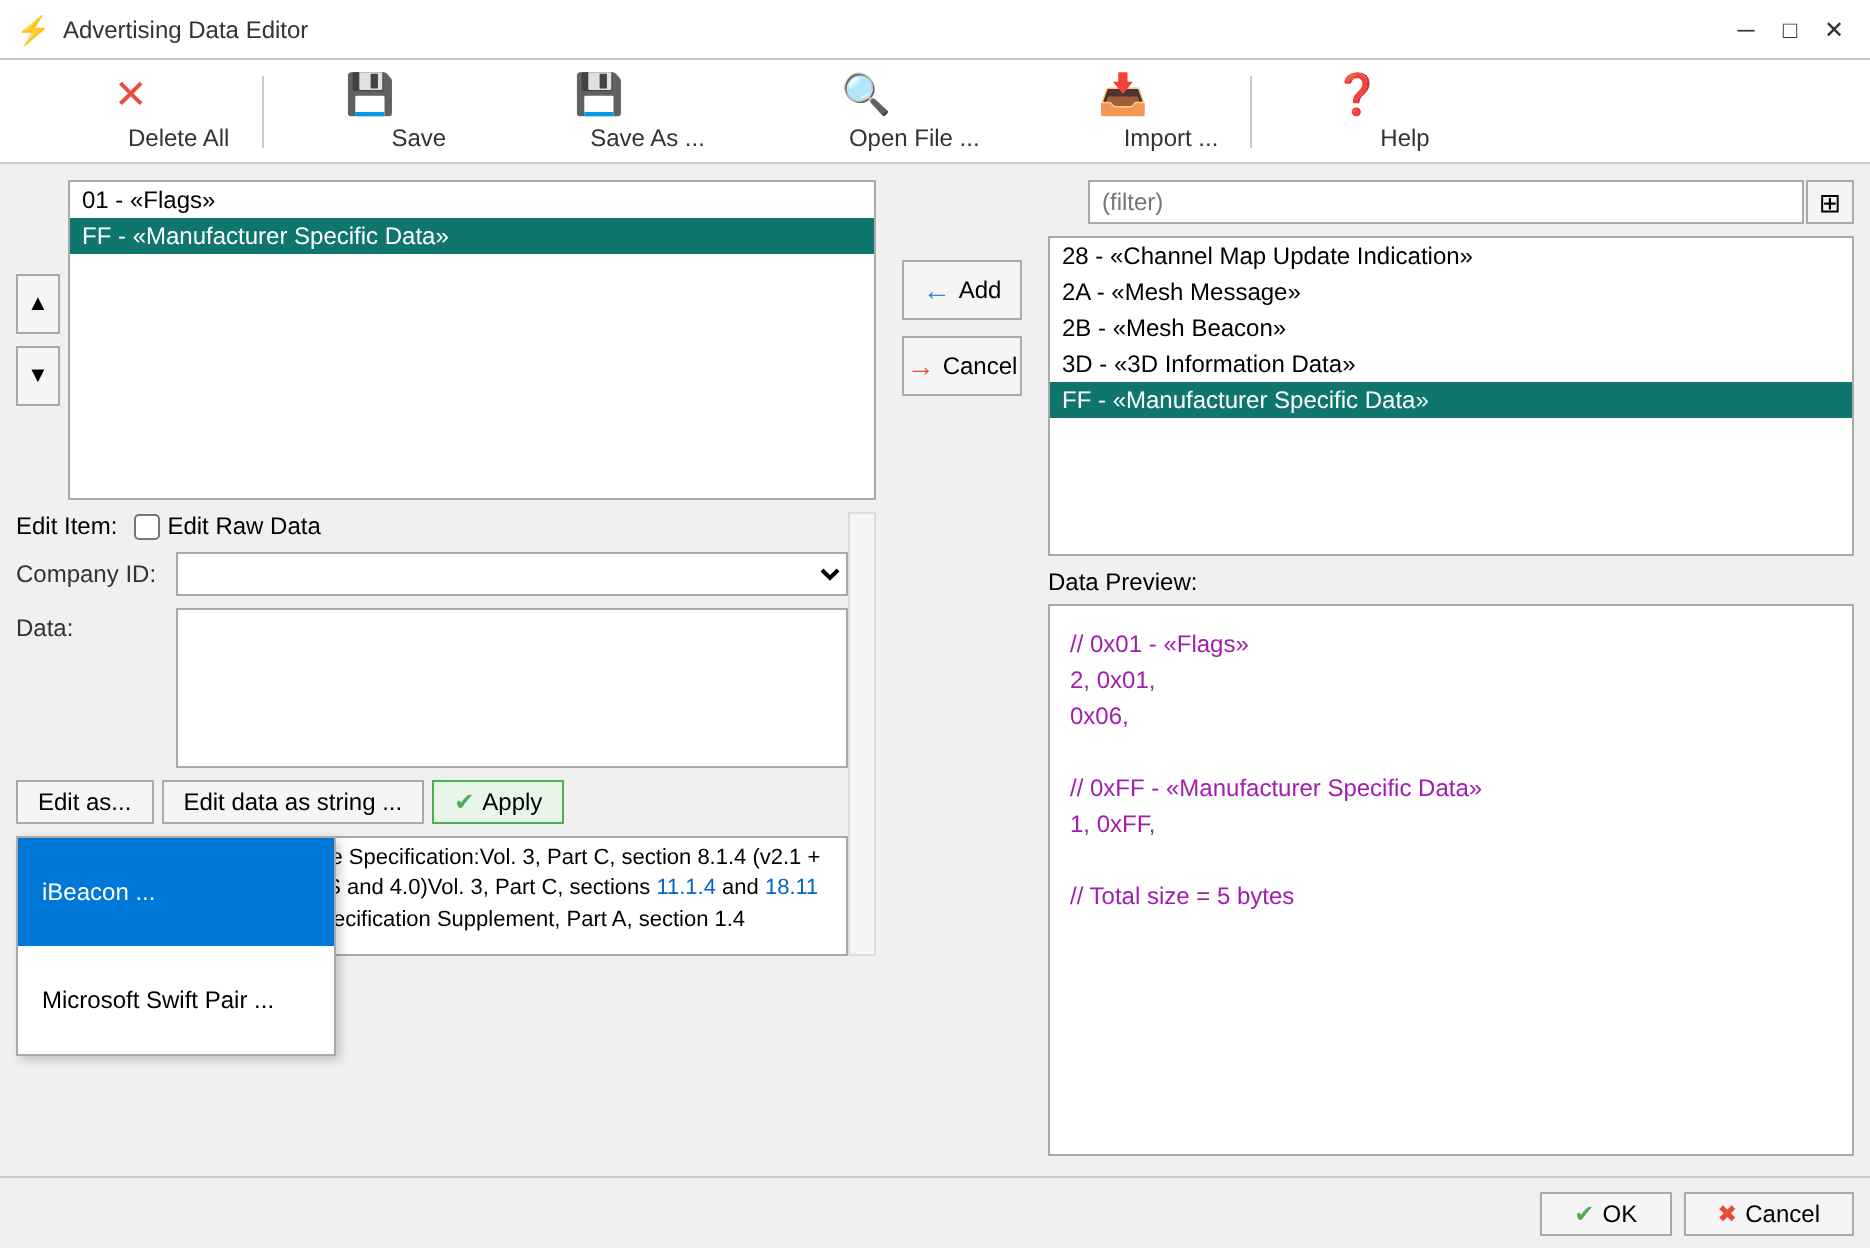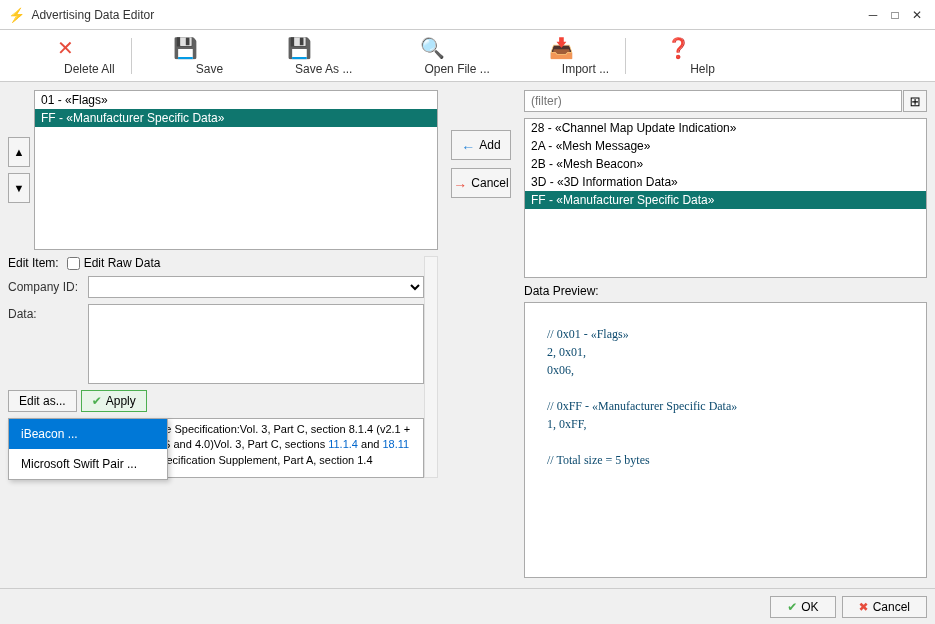--- a/index.html
+++ b/index.html
@@ -185,21 +185,21 @@
       position: absolute;
       top: 28px;
       left: 0;
       background: #fff;
       border: 1px solid #aaa;
       box-shadow: 2px 2px 5px rgba(0,0,0,0.2);
       z-index: 100;
       min-width: 160px;
     }
     .dropdown-item {
-      padding: 8px 12px;
+      padding: 20px 12px;
       cursor: pointer;
       white-space: nowrap;
     }
     .dropdown-item.selected { background: #0078d7; color: #fff; }
 
     
     .reference-section {
       display: flex;
       gap: 4px;
       align-items: flex-start;
@@ -256,20 +256,21 @@
     .right-panel {
       display: flex;
       flex-direction: column;
       flex: 1;
       gap: 6px;
     }
     .filter-row {
       display: flex;
       gap: 1px;
       align-items: flex-start;
+      margin-left: 20px;
     }
     .filter-input {
       flex: 1;
       height: 22px;
       border: 1px solid #aaa;
       padding: 2px 6px;
       font-size: 12px;
       color: #999;
     }
     .filter-btn {
@@ -292,27 +293,27 @@
     .preview-section {
       flex: 1;
     }
     .preview-label {
       font-weight: 500;
       margin-bottom: 4px;
     }
     .preview-text {
       border: 1px solid #aaa;
       background: #fff;
-      padding: 22px;
+      padding: 10px;
       height: calc(100% - 20px);
       overflow-y: auto;
-      font-family: Liberation Serif, serif;
+      font-family: Liberation Sans, sans-serif;
       font-size: 12px;
       line-height: 1.5;
-      color: #0c4a6e;
+      color: #a21caf;
       white-space: pre;
     }
 
     
     .bottom-bar {
       display: flex;
       justify-content: flex-end;
       align-items: center;
       padding: 6px 8px;
       gap: 6px;
@@ -464,20 +465,21 @@
           </select>
         </div>
 
         <div class="form-row" style="align-items: flex-start;">
           <span class="form-label" style="padding-top:3px;">Data:</span>
           <textarea class="form-textarea" style=""></textarea>
         </div>
 
         <div class="button-row">
           <button class="action-btn">Edit as...</button>
+          <button class="action-btn">Edit data as string ...</button>
           <button class="action-btn primary">
             <span class="check-icon">✔</span>
             <span>Apply</span>
           </button>
 
           <div class="dropdown-menu">
             <div class="dropdown-item selected">iBeacon ...</div>
             <div class="dropdown-item">Microsoft Swift Pair ...</div>
           </div>
         </div>

